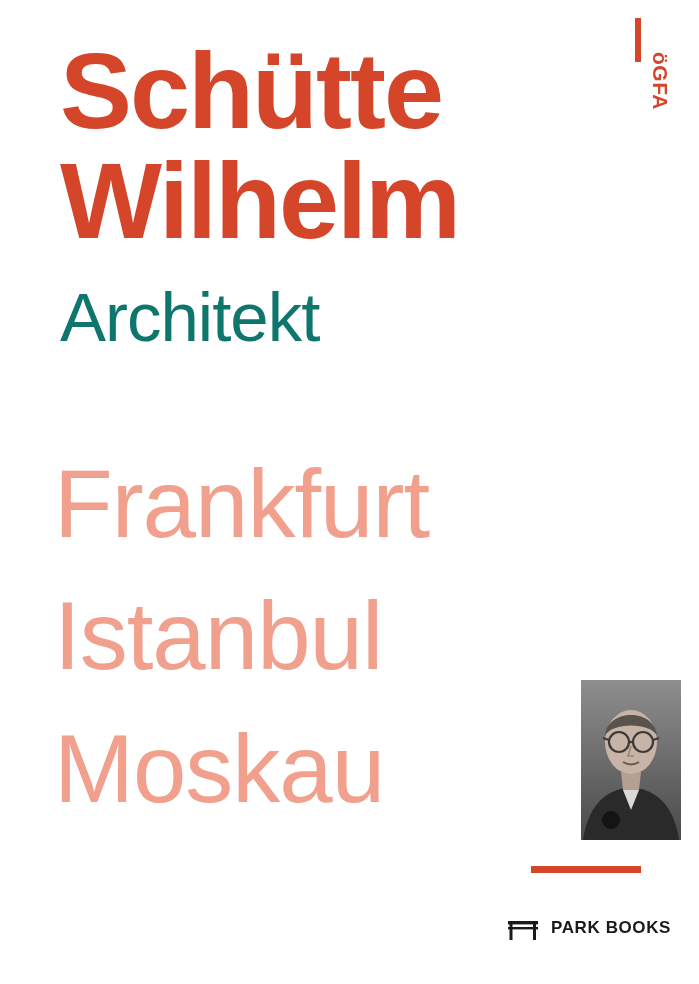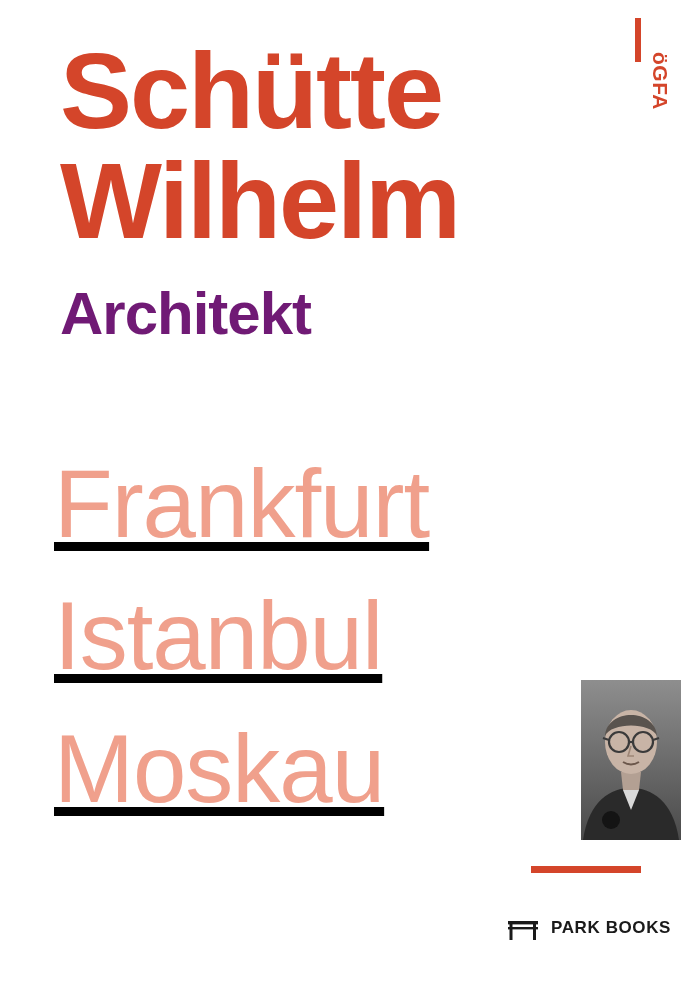--- a/index.html
+++ b/index.html
@@ -60,36 +60,35 @@
     color: #d4452a;
     line-height: 1.02;
     letter-spacing: -2px;
     margin: 0;
     white-space: nowrap;
   }
   .line-name.second {
     margin-top: 8px;
   }
   .line-role {
-    font-size: 60px;
-    font-weight: 700;
-    color: #701a75;
+    font-size: 69px;
+    font-weight: 400;
+    color: #0f766e;
     line-height: 1.05;
     letter-spacing: -1px;
     margin: 26px 0 0 0;
     white-space: nowrap;
   }
 
   
   .cities {
     position: absolute;
     left: 54px;
     top: 438px;
     width: 600px;
-    text-decoration: underline;
   }
   .city {
     font-size: 96px;
     font-weight: 400;
     color: #f0a08c;
     line-height: 1.38;
     letter-spacing: -1px;
     margin: 0;
     white-space: nowrap;
   }

